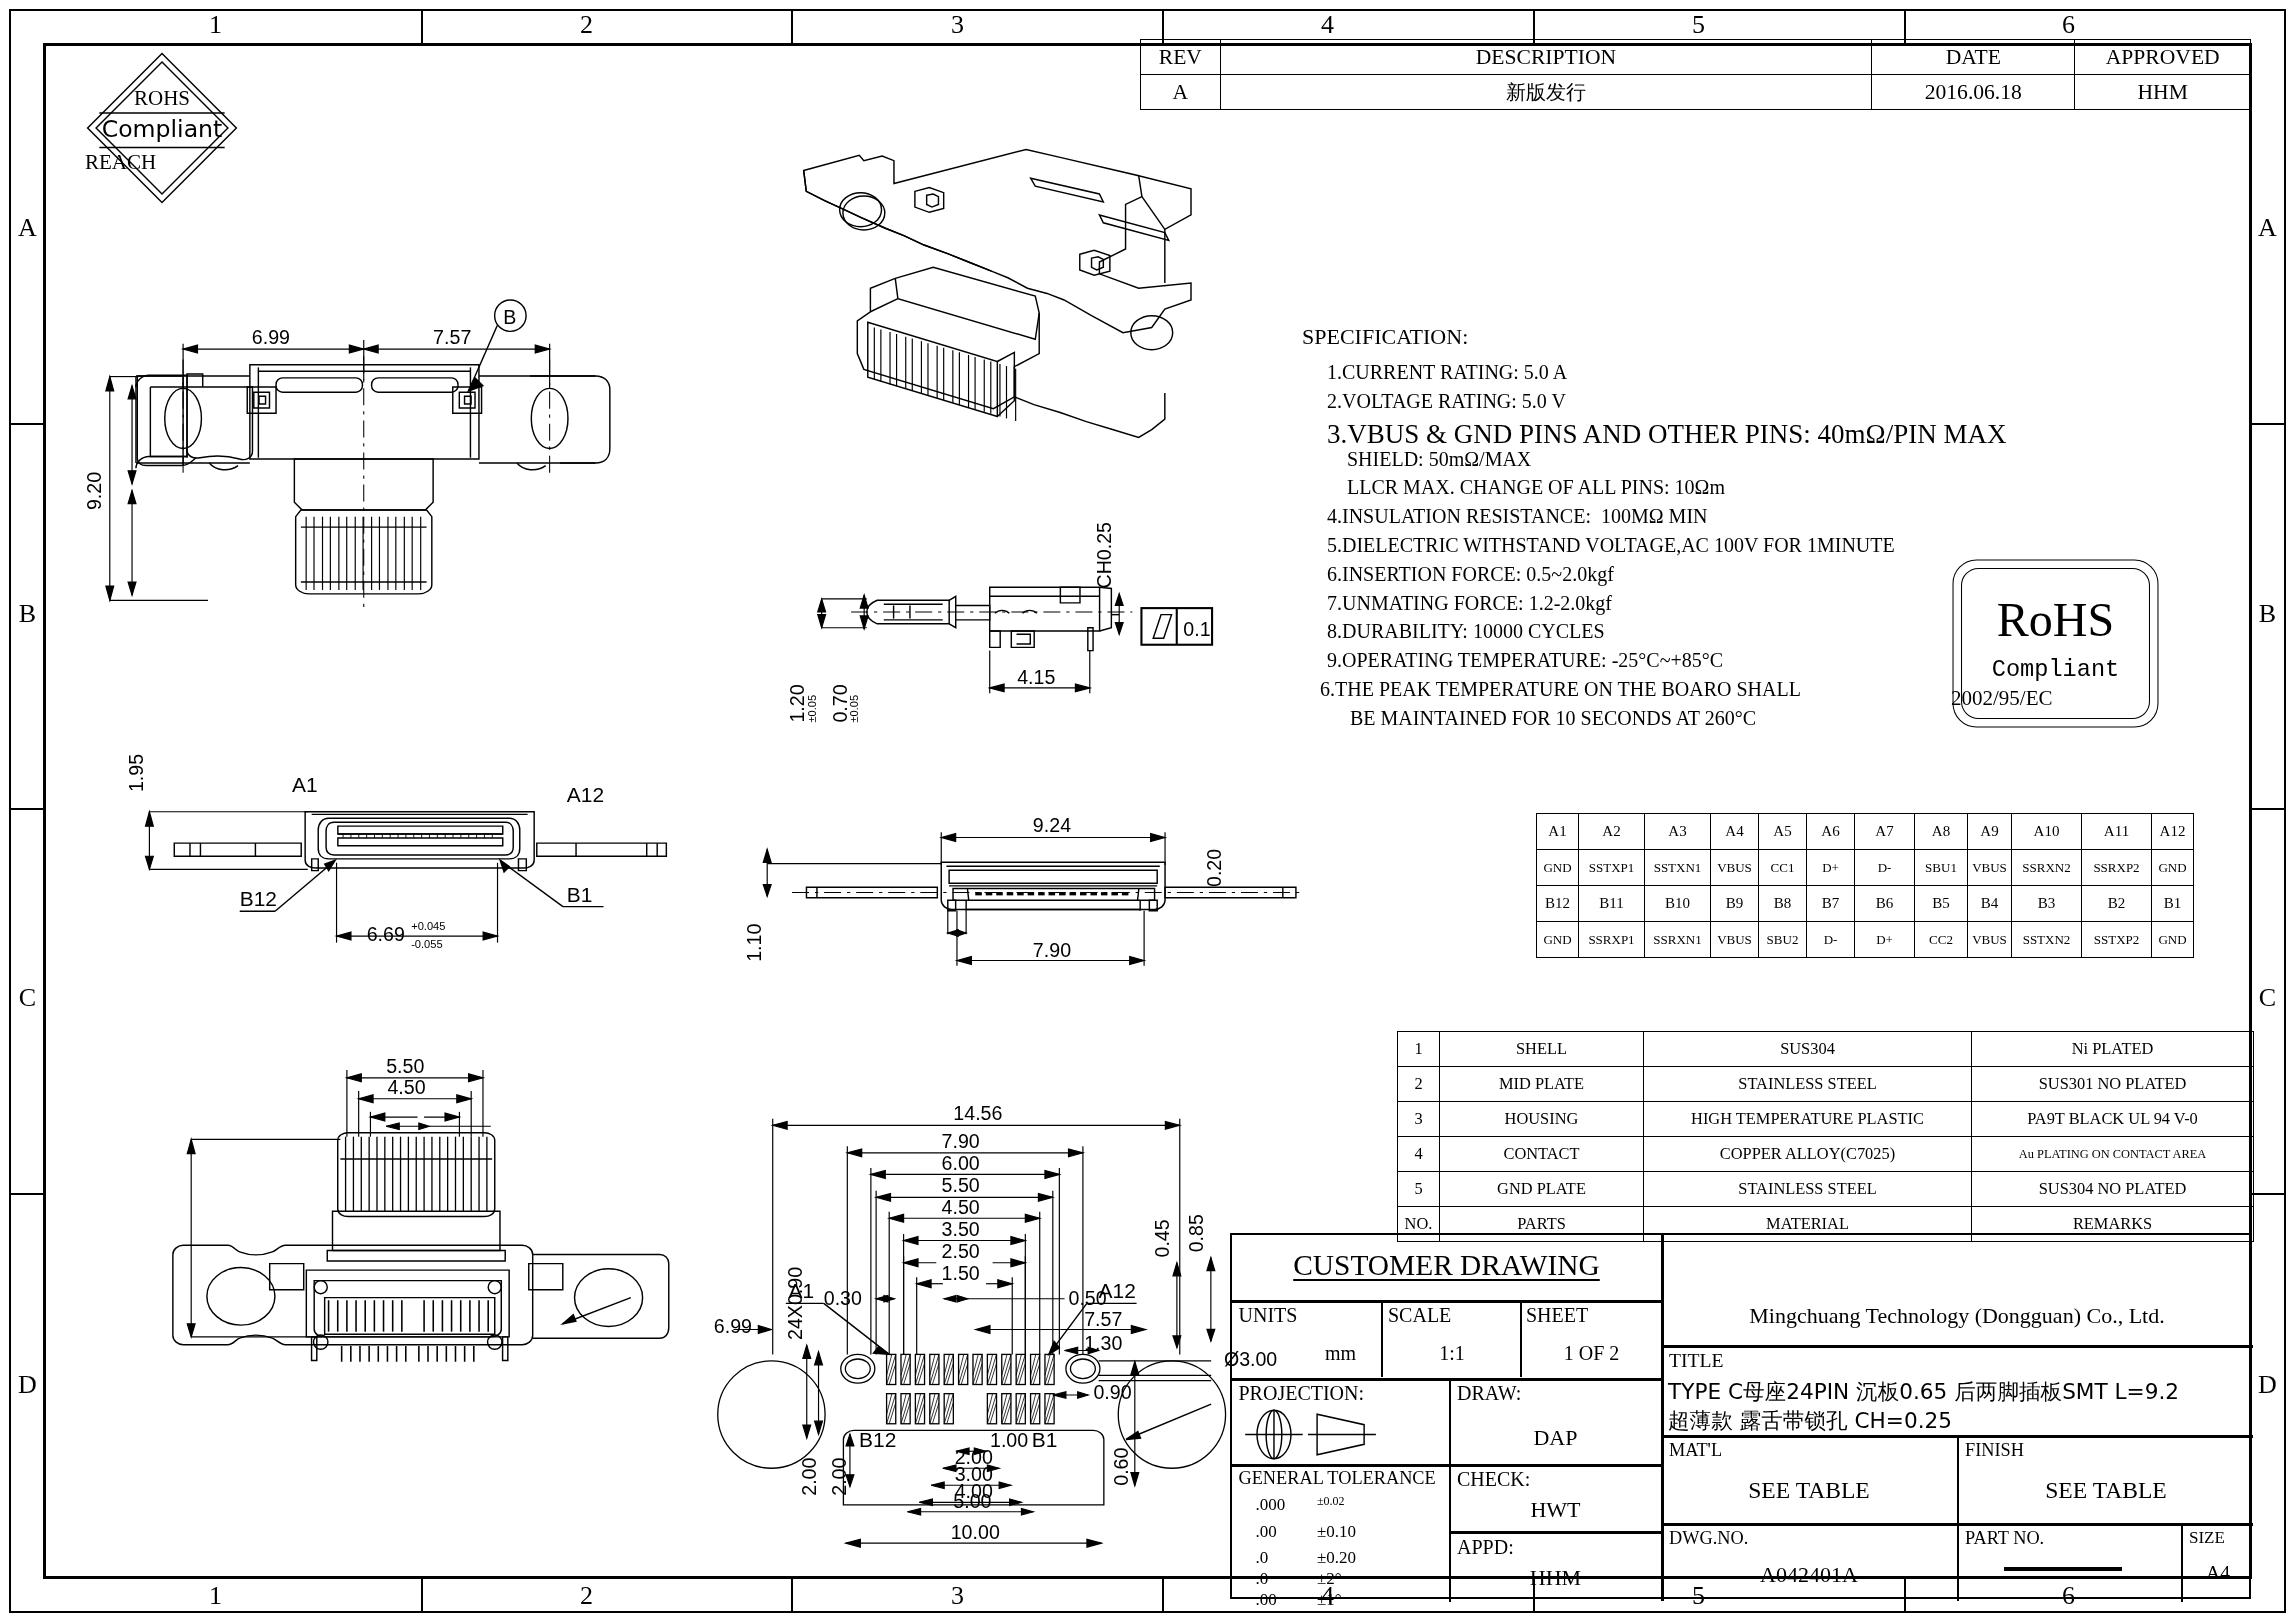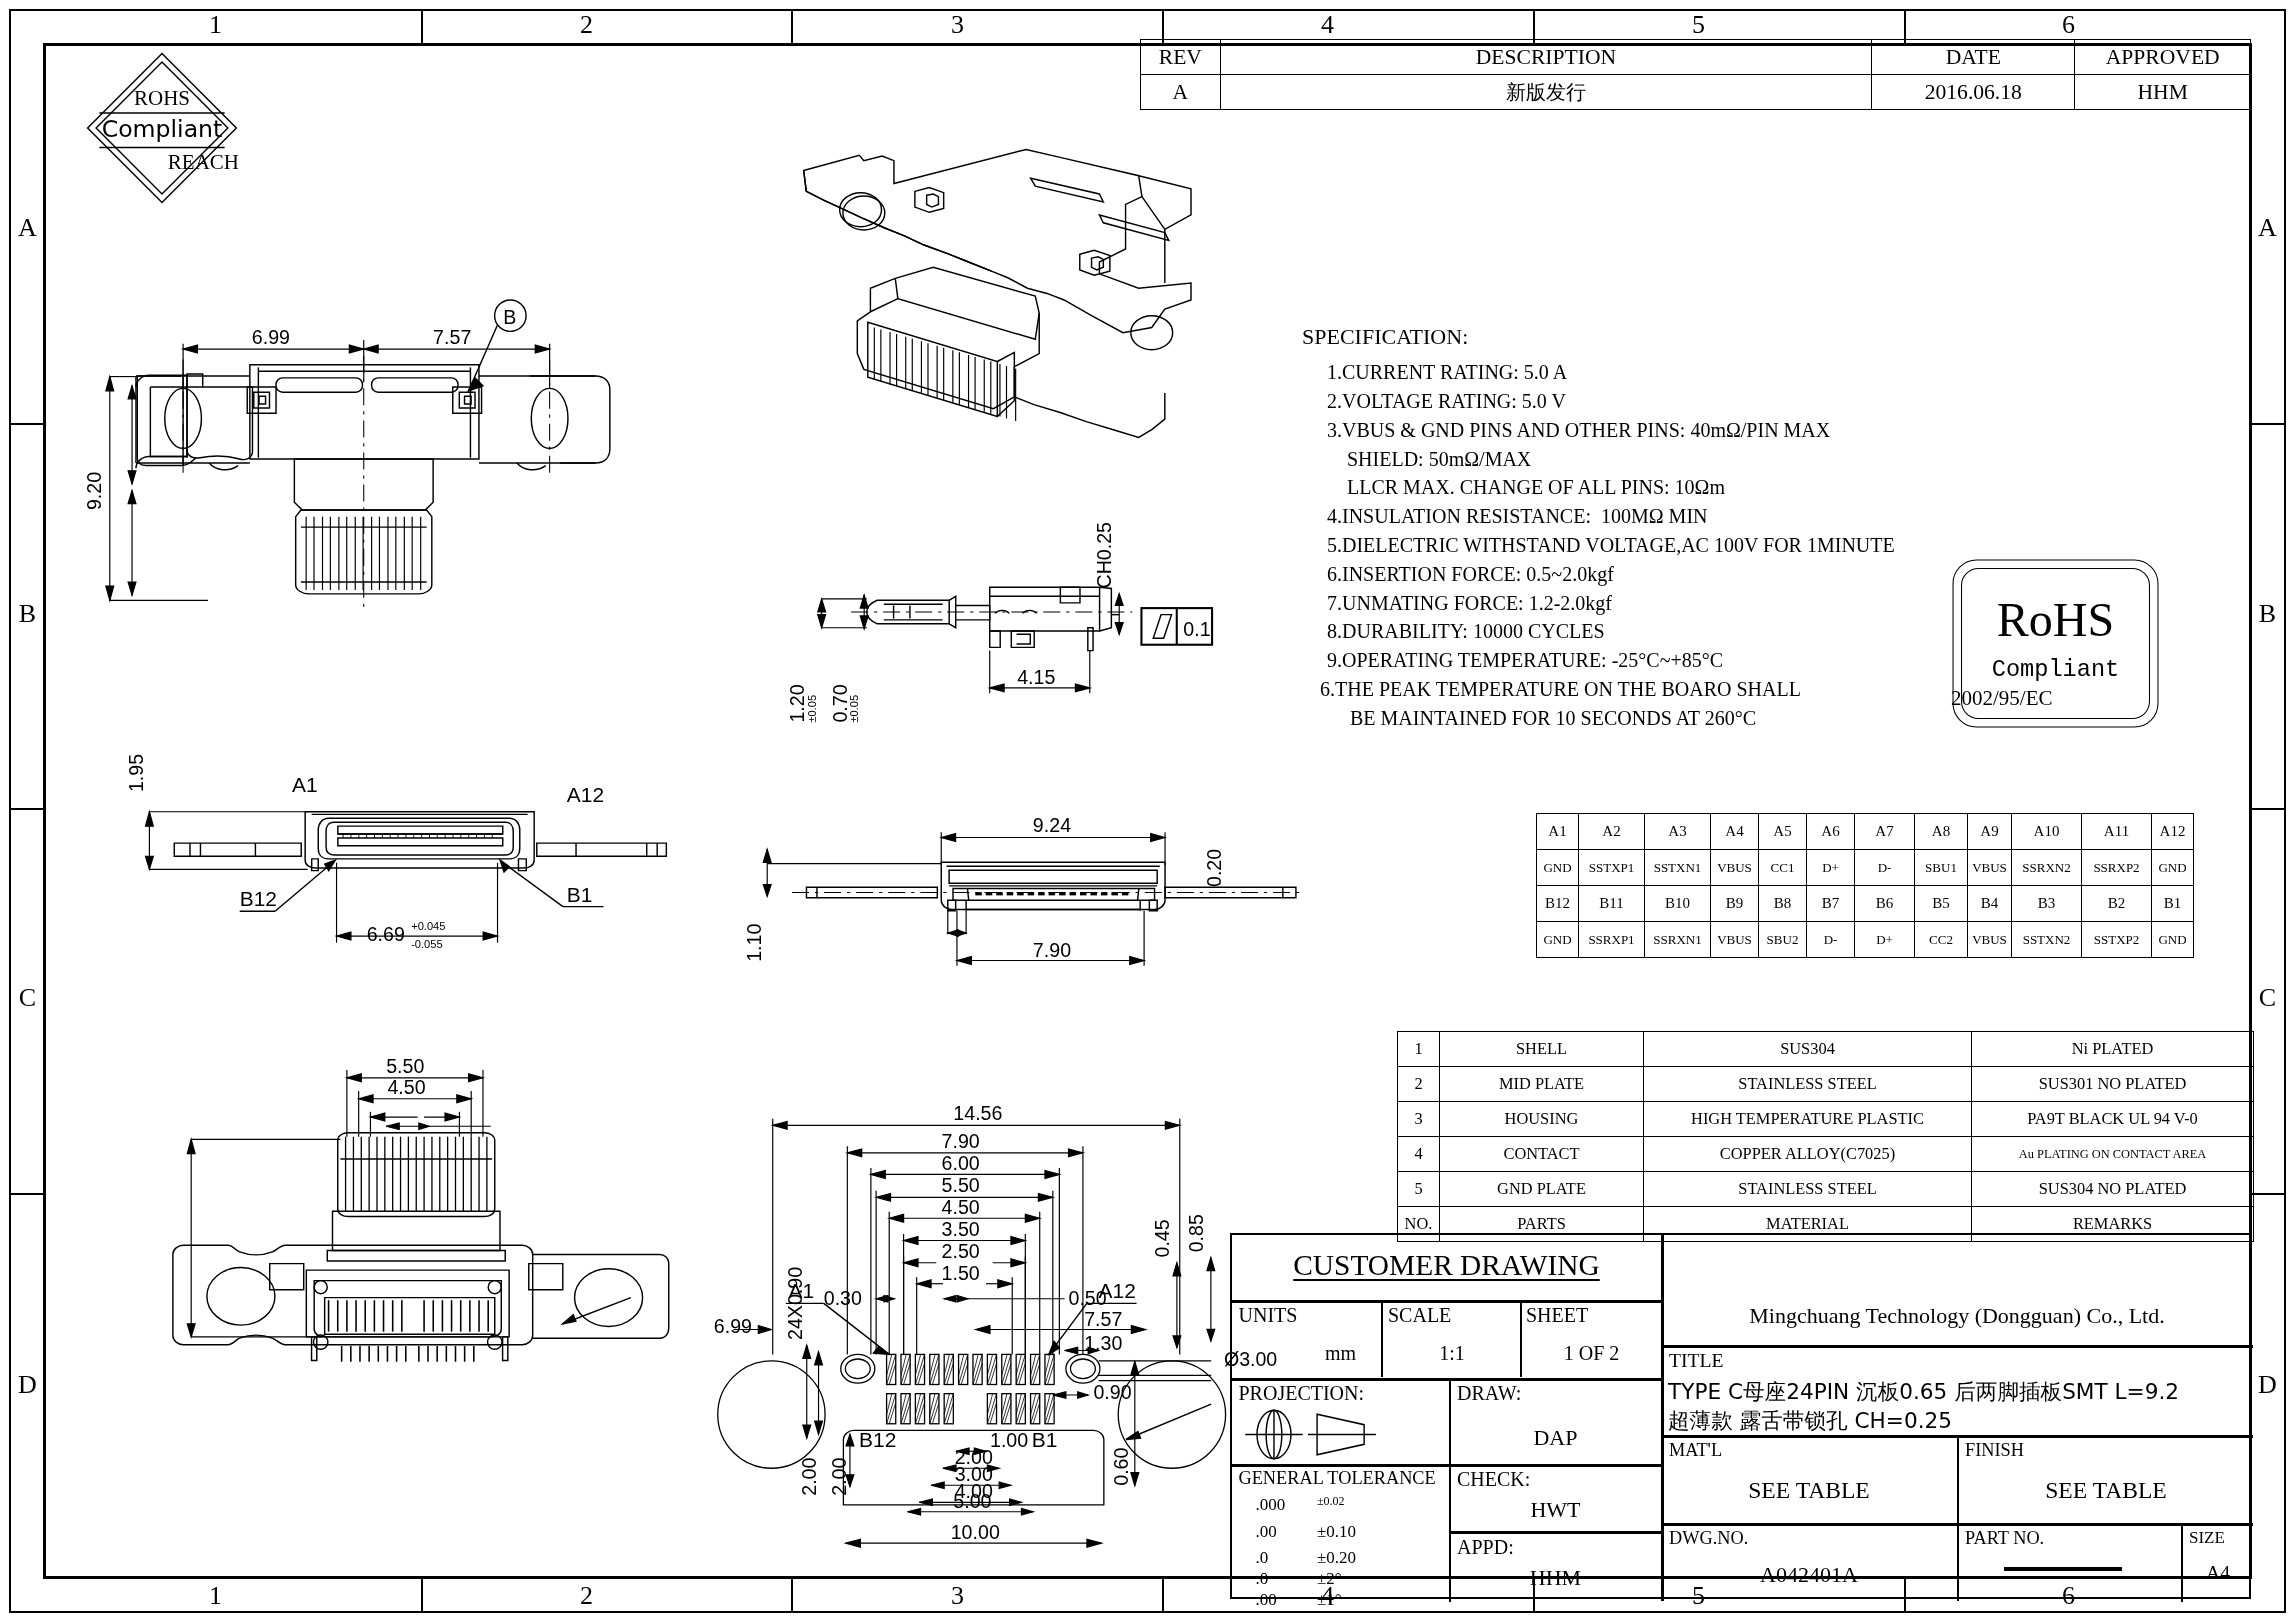--- a/index.html
+++ b/index.html
@@ -122,21 +122,21 @@
 
   <div id="rohs-diamond">
     <svg class="d" viewBox="0 0 236 236">
       <polygon class="ln ln1" points="118,4 232,118 118,232 4,118"></polygon>
       <polygon class="ln ln1" points="118,17 219,118 118,219 17,118"></polygon>
       <line class="ln ln1" x1="22" y1="95" x2="214" y2="95"></line>
       <line class="ln ln1" x1="22" y1="148" x2="214" y2="148"></line>
     </svg>
     <div class="t" style="left:0;top:35px;width:154px;text-align:center;font-size:21px;">ROHS</div>
     <div class="t" style="left:0;top:65px;width:154px;text-align:center;font-size:23.6px;font-family:'DejaVu Sans',sans-serif;">Compliant</div>
-    <div class="t" style="left:0;top:99px;width:154px;text-align:right;font-size:21px;">REACH</div>
+    <div class="t" style="left:0;top:99px;width:154px;text-align:left;font-size:21px;">REACH</div>
   </div>
 
   <div id="rohs-box">
     <svg class="d" style="position:absolute;left:0;top:0;" width="209" height="171" viewBox="0 0 320 262">
       <rect class="ln thin" x="3" y="3" width="314" height="256" rx="36" ry="36"></rect>
       <rect class="ln thin" x="16" y="16" width="288" height="230" rx="26" ry="26"></rect>
     </svg>
     <div class="t" style="left:0;top:34px;width:209px;text-align:center;font-size:48px;">RoHS</div>
     <div class="t" style="left:0;top:98px;width:209px;text-align:center;font-size:23.6px;font-family:'Liberation Mono',monospace;">Compliant</div>
     <div class="t" style="left:0;top:128px;width:209px;text-align:left;font-size:21px;">2002/95/EC</div>
@@ -155,21 +155,21 @@
       <td class="cn">新版发行</td>
       <td>2016.06.18</td>
       <td>HHM</td>
     </tr>
   </tbody>
     </table>
 
   <div class="t" style="left:1302px;top:324px;font-size:22px;">SPECIFICATION:</div>
   <div class="t" style="left:1327px;top:361px;font-size:20px;">1.CURRENT RATING: 5.0 A</div>
   <div class="t" style="left:1327px;top:390px;font-size:20px;">2.VOLTAGE RATING: 5.0 V</div>
-  <div class="t" style="left:1327px;top:419px;font-size:20px;">3.VBUS &amp; GND PINS AND OTHER PINS: 40mΩ/PIN MAX</div>
+  <div class="t" style="left:1327px;top:419px;font-size:27px;">3.VBUS &amp; GND PINS AND OTHER PINS: 40mΩ/PIN MAX</div>
   <div class="t" style="left:1327px;top:448px;font-size:20px;">    SHIELD: 50mΩ/MAX</div>
   <div class="t" style="left:1327px;top:476px;font-size:20px;">    LLCR MAX. CHANGE OF ALL PINS: 10Ωm</div>
   <div class="t" style="left:1327px;top:505px;font-size:20px;">4.INSULATION RESISTANCE:  100MΩ MIN</div>
   <div class="t" style="left:1327px;top:534px;font-size:20px;">5.DIELECTRIC WITHSTAND VOLTAGE,AC 100V FOR 1MINUTE</div>
   <div class="t" style="left:1327px;top:563px;font-size:20px;">6.INSERTION FORCE: 0.5~2.0kgf</div>
   <div class="t" style="left:1327px;top:592px;font-size:20px;">7.UNMATING FORCE: 1.2-2.0kgf</div>
   <div class="t" style="left:1327px;top:620px;font-size:20px;">8.DURABILITY: 10000 CYCLES</div>
   <div class="t" style="left:1327px;top:649px;font-size:20px;">9.OPERATING TEMPERATURE: -25°C~+85°C</div>
   <div class="t" style="left:1320px;top:678px;font-size:20px;">6.THE PEAK TEMPERATURE ON THE BOARO SHALL</div>
   <div class="t" style="left:1320px;top:707px;font-size:20px;">      BE MAINTAINED FOR 10 SECONDS AT 260°C</div>

